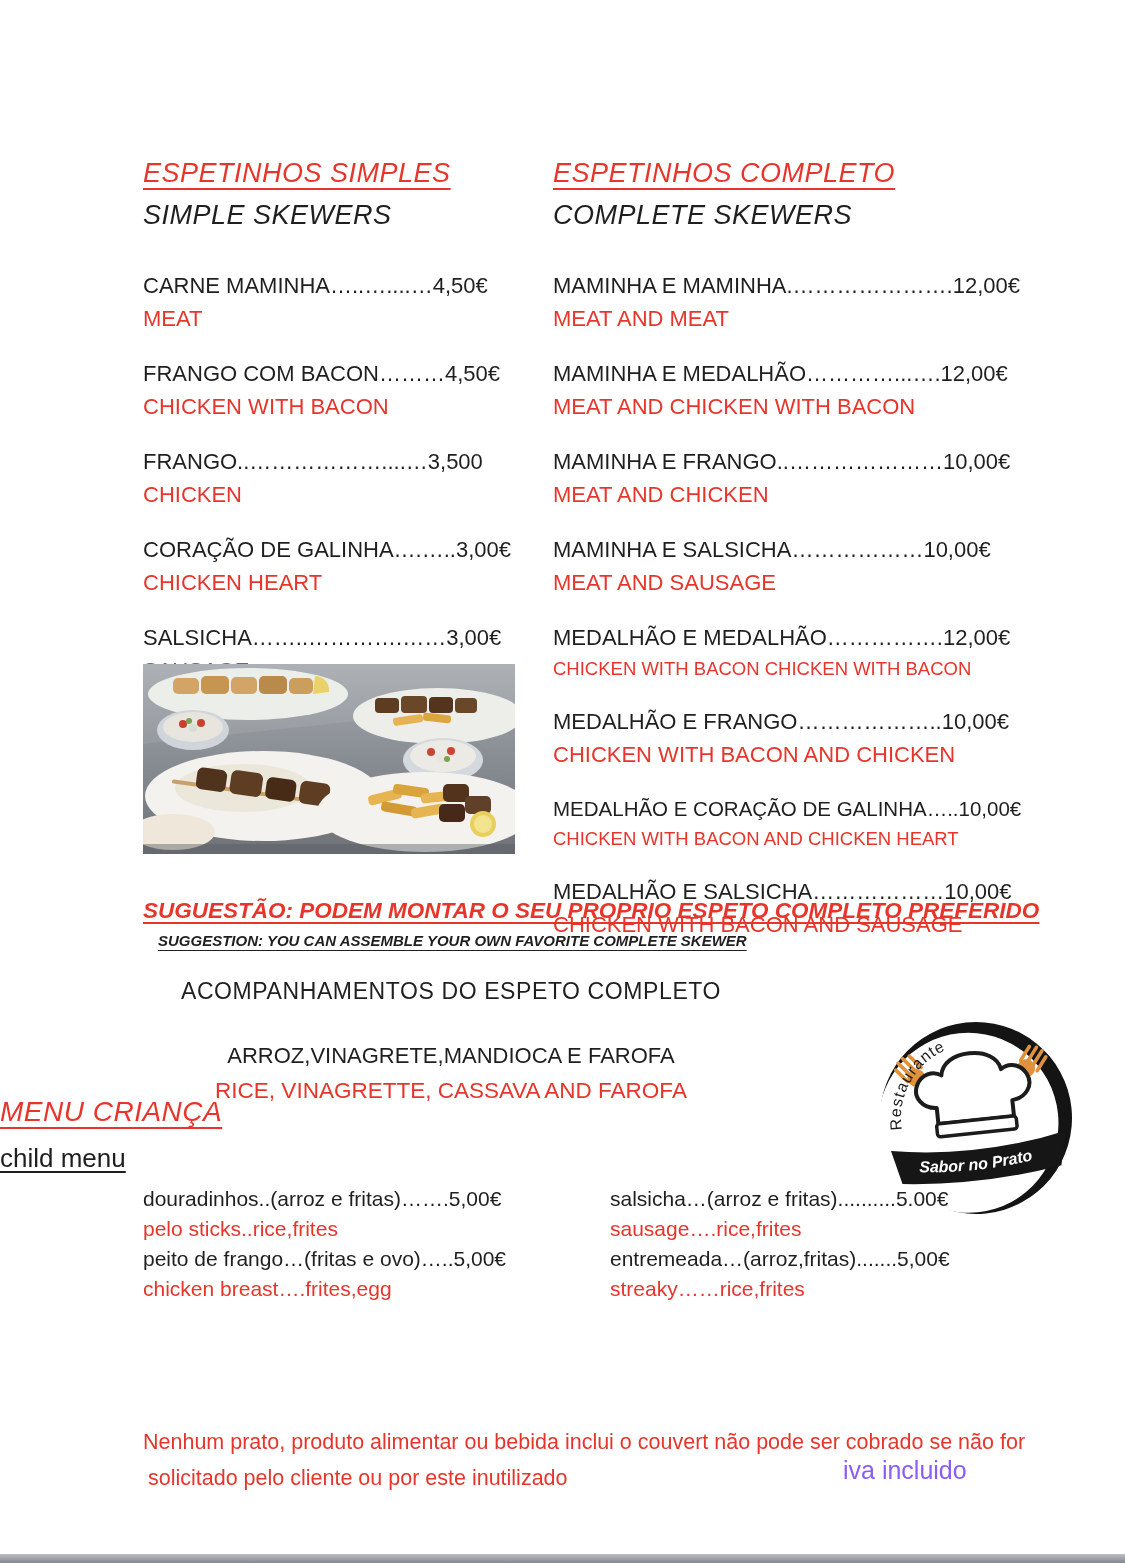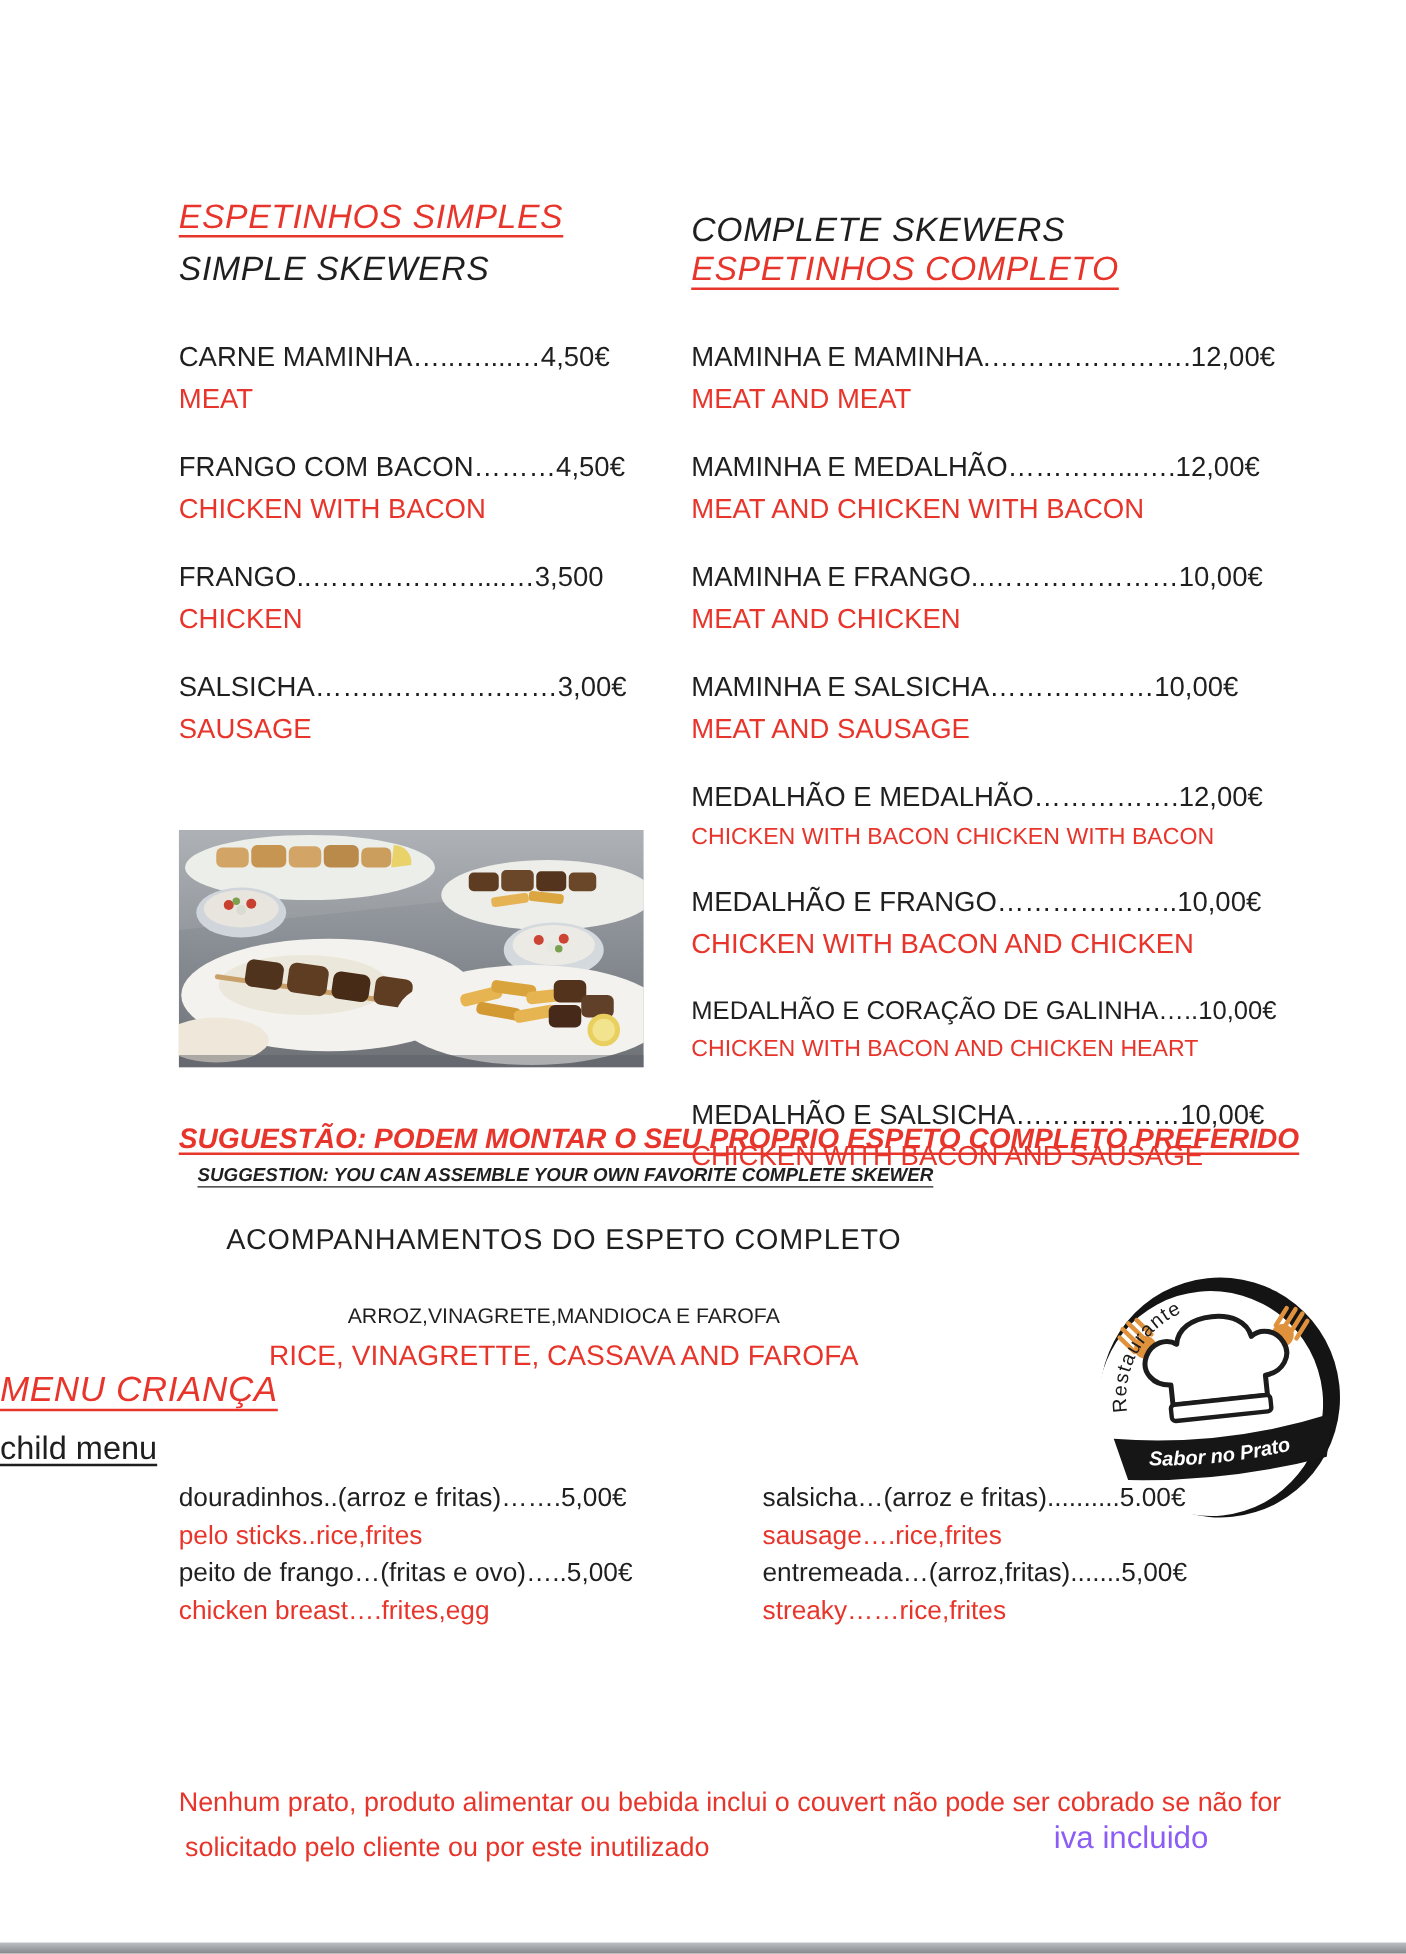--- a/index.html
+++ b/index.html
@@ -23,21 +23,21 @@
   .item-en.small{font-size:18.5px}
   
   .food-photo{position:absolute;left:143px;top:664px;width:372px;height:190px}
   
   .suggestion{position:absolute;left:143px;top:898px;width:860px}
   .suggestion .s-pt{font-size:22.5px;font-weight:bold;font-style:italic;text-decoration:underline;text-underline-offset:4px;white-space:nowrap}
   .suggestion .s-en{font-size:15px;font-weight:bold;font-style:italic;text-decoration:underline;text-underline-offset:4px;margin-top:8px;padding-left:15px;white-space:nowrap}
   
   .center-block{position:absolute;left:0;top:978px;width:902px;text-align:center}
   .acc-title{font-size:23px;letter-spacing:.6px}
-  .acc-pt{font-size:17px;margin-top:38px}
+  .acc-pt{font-size:22px;margin-top:38px}
   .acc-en{font-size:22.5px;margin-top:9px}
   
   .logo{position:absolute;left:876px;top:1018px;width:200px;height:200px;transform:rotate(-6deg)}
   
   .child-head{position:absolute;left:0;top:1096px;width:1125px;}
   .child-title{font-size:28px;font-style:italic;text-decoration:underline;text-underline-offset:6px;letter-spacing:.5px}
   .child-sub{font-size:26px;margin-top:15px;text-decoration:underline;text-underline-offset:4px;display:inline-block}
   .child-col{position:absolute;top:1184px;font-size:21px;line-height:30px}
   .child-left{left:143px;width:420px}
   .child-right{left:610px;width:420px}
@@ -63,29 +63,33 @@
       </div>
       <div class="menu-item">
         <div class="item-pt">FRANGO COM BACON………4,50€</div>
         <div class="item-en red">CHICKEN WITH  BACON</div>
       </div>
       <div class="menu-item">
         <div class="item-pt">FRANGO..………………....…3,500</div>
         <div class="item-en red">CHICKEN</div>
       </div>
       <div class="menu-item">
+        <div class="item-pt">CORAÇÃO DE GALINHA….…..3,00€</div>
+        <div class="item-en red">CHICKEN HEART</div>
+      </div>
+      <div class="menu-item">
         <div class="item-pt">SALSICHA……..………….……3,00€</div>
         <div class="item-en red">SAUSAGE</div>
       </div>
     </div>
   </div>
 
   <div class="col col-right">
+    <div class="sec-title pt-t red">ESPETINHOS COMPLETO</div>
     <div class="sec-title en-t">COMPLETE SKEWERS</div>
-    <div class="sec-title pt-t red">ESPETINHOS COMPLETO</div>
     <div class="items">
       <div class="menu-item">
         <div class="item-pt">MAMINHA E MAMINHA.………………….12,00€</div>
         <div class="item-en red">MEAT AND MEAT</div>
       </div>
       <div class="menu-item">
         <div class="item-pt">MAMINHA E MEDALHÃO…………...….12,00€</div>
         <div class="item-en red">MEAT AND  CHICKEN WITH BACON</div>
       </div>
       <div class="menu-item">

